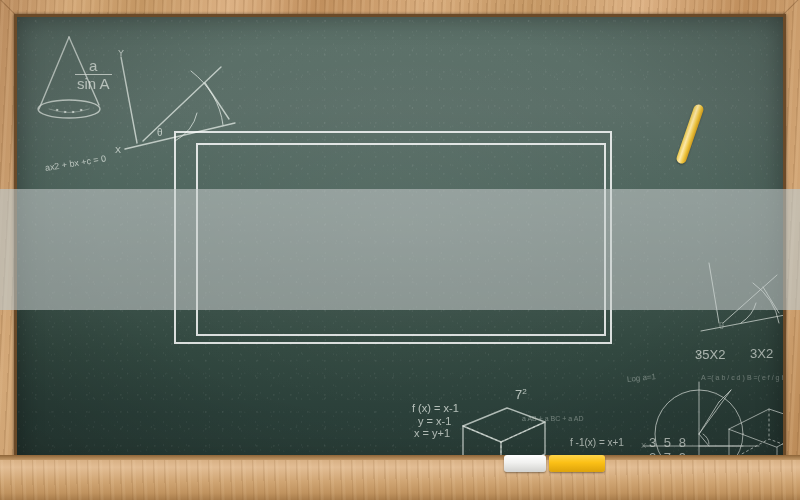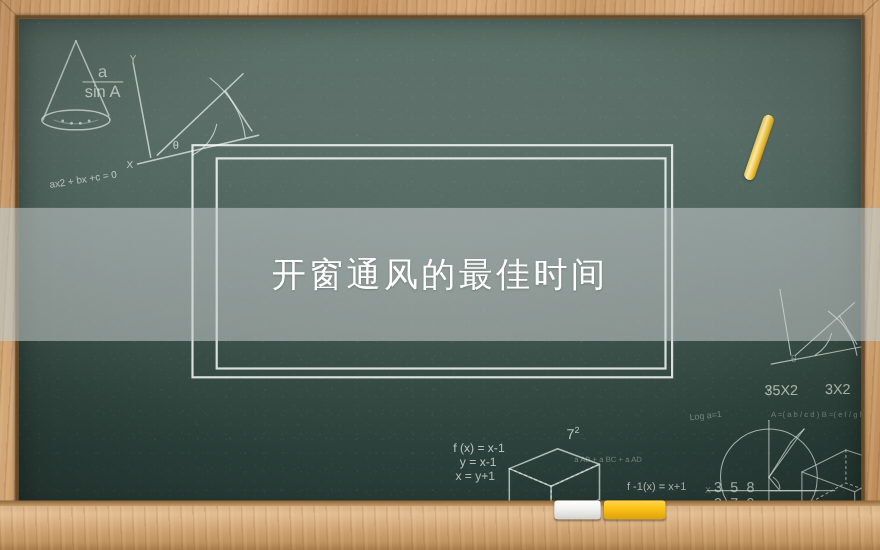--- a/index.html
+++ b/index.html
@@ -285,21 +285,20 @@
       <div class="chalk-stick stick-float"></div>
 
     </div>
 
     <div class="rect outer"></div>
     <div class="rect inner"></div>
 
   </div>
 
   <div class="band"></div>
-  <div class="title">开窗通风的最佳时间</div>
 
   <div class="ledge-top"></div>
   <div class="ledge"></div>
 
   <div class="tray-chalk tray-white"></div>
   <div class="tray-chalk tray-yellow"></div>
 
 </div>
 
 </body></html>

